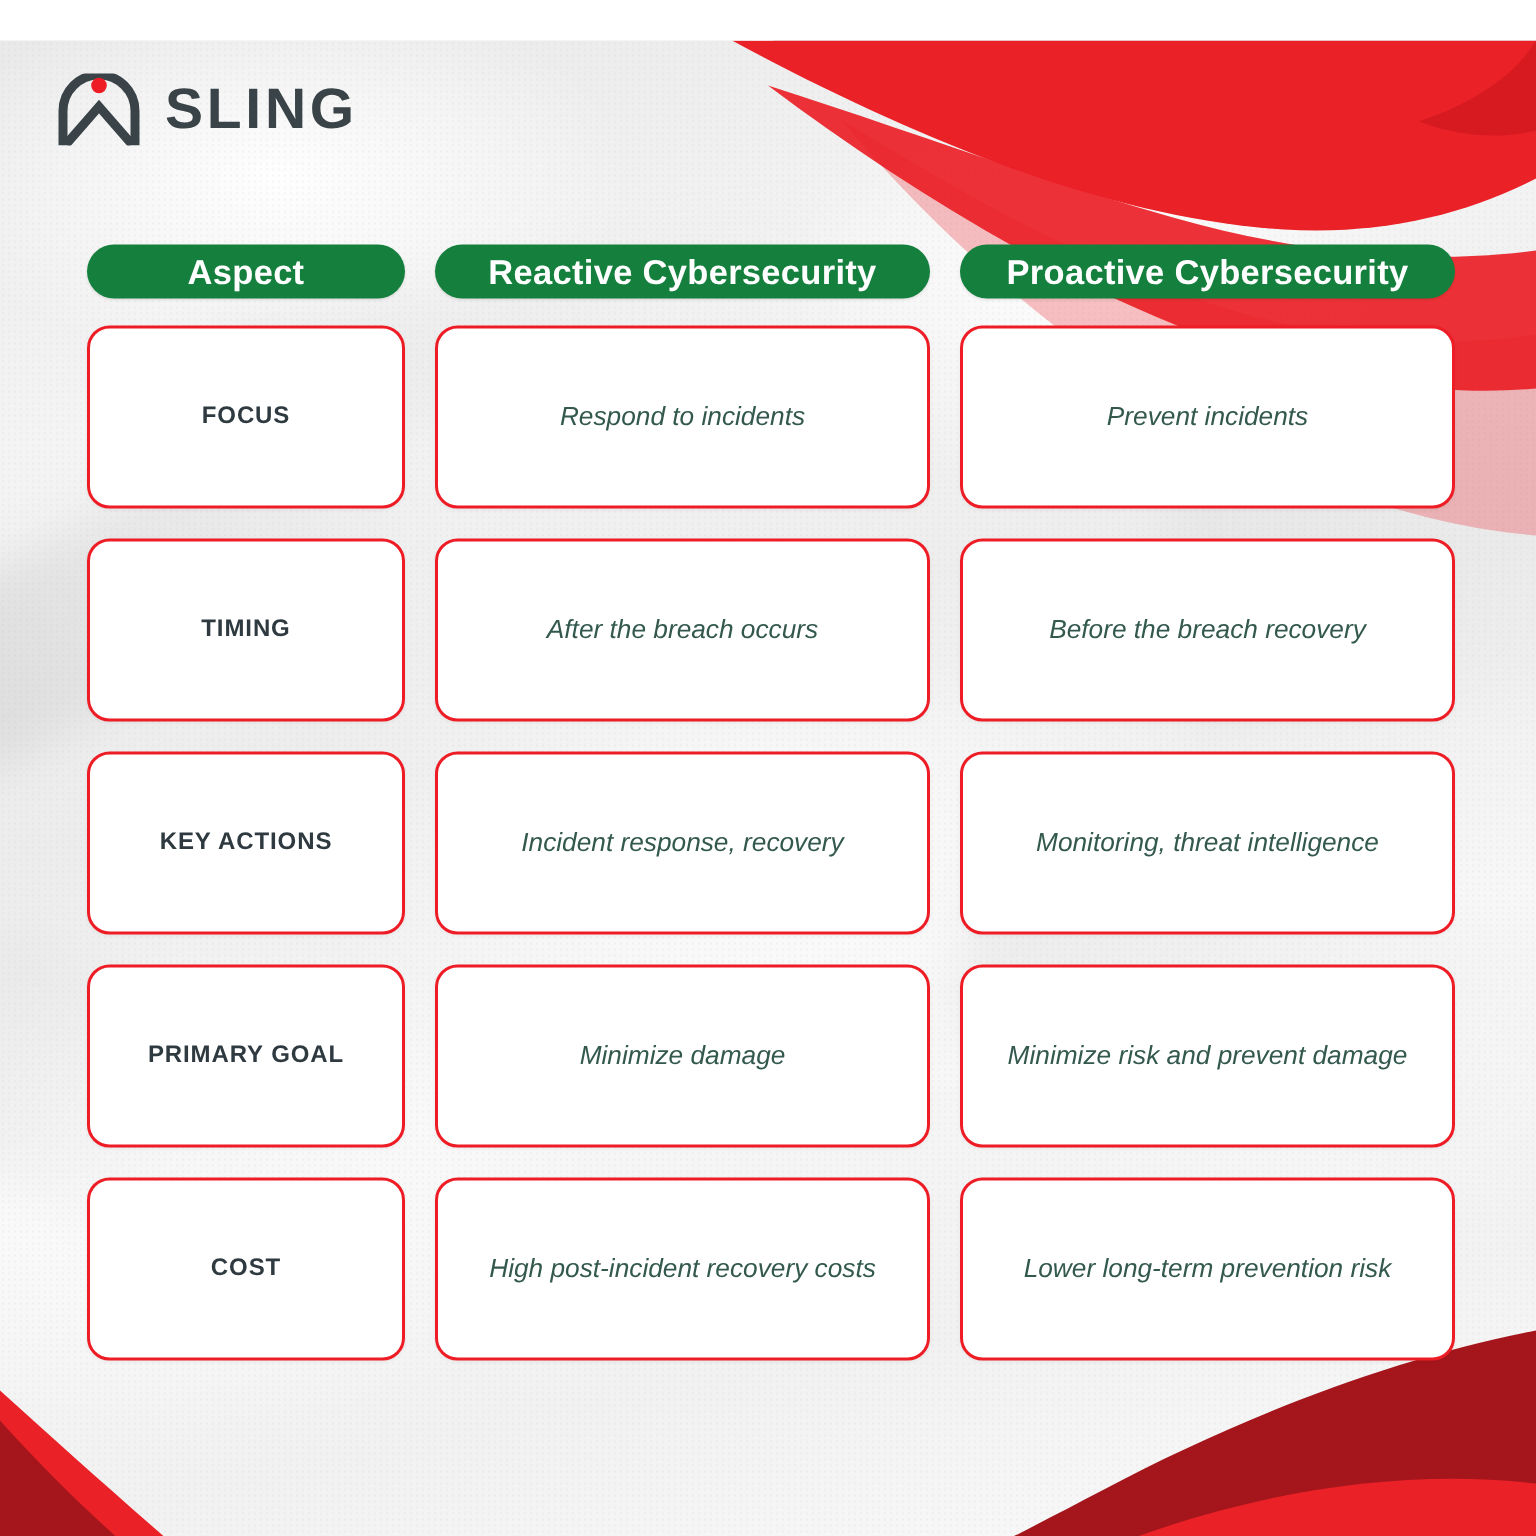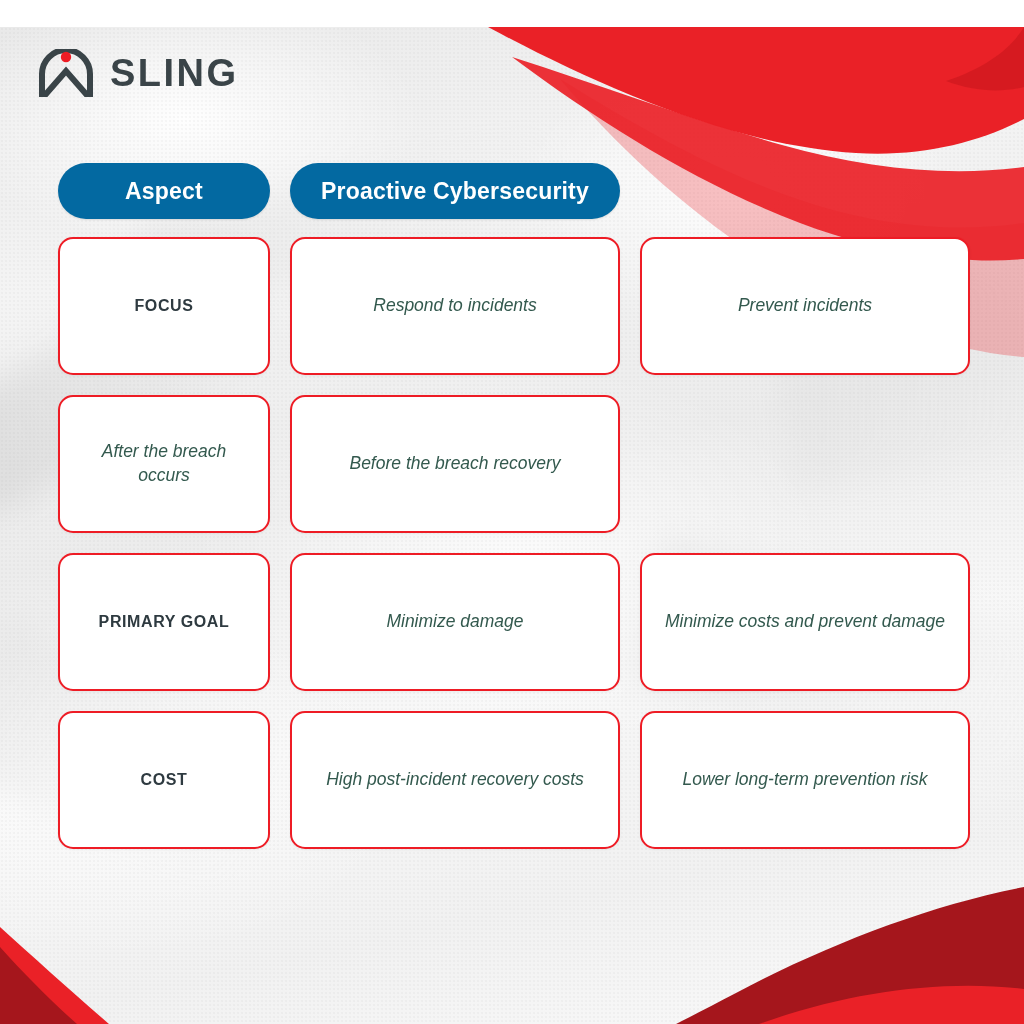--- a/index.html
+++ b/index.html
@@ -88,39 +88,39 @@
     z-index: 5;
   }
   .row {
     display: grid;
     grid-template-columns: 212px 330px 330px;
     column-gap: 20px;
   }
   .header-row { margin-bottom: 18px; }
 
   .hpill {
-    background: #0369a1;
+    background: #15803d;
     color: #ffffff;
     border-radius: 999px;
-    height: 56px;
+    height: 36px;
     display: flex;
     align-items: center;
     justify-content: center;
     font-size: 23px;
     font-weight: bold;
     letter-spacing: .2px;
     box-shadow: 0 1px 2px rgba(0,0,0,0.10);
   }
 
   .body-row { margin-bottom: 20px; }
   .cell {
     background: #ffffff;
     border: 2px solid #ee1c25;
     border-radius: 15px;
-    height: 138px;
+    height: 122px;
     display: flex;
     align-items: center;
     justify-content: center;
     text-align: center;
     padding: 6px 16px;
     box-sizing: border-box;
     box-shadow: 0 1px 3px rgba(0,0,0,0.05);
   }
   .cell-aspect {
     font-size: 16px;
@@ -184,39 +184,46 @@
       <path d="M10,45 L30,22 L50,45" fill="none" stroke="#3a4448" stroke-width="6" stroke-linecap="square" stroke-linejoin="miter"></path>
       <circle cx="30" cy="8" r="5.2" fill="#ee1c24"></circle>
     </svg>
     <span class="logo-word">SLING</span>
   </div>
 
   <div class="table">
 
     <div class="row header-row">
       <div class="hpill">Aspect</div>
+      <div class="hpill">Reactive Cybersecurity</div>
       <div class="hpill">Proactive Cybersecurity</div>
     </div>
 
     <div class="row body-row">
       <div class="cell cell-aspect">FOCUS</div>
       <div class="cell cell-text">Respond to incidents</div>
       <div class="cell cell-text">Prevent incidents</div>
     </div>
 
     <div class="row body-row">
+      <div class="cell cell-aspect">TIMING</div>
       <div class="cell cell-text">After the breach occurs</div>
       <div class="cell cell-text">Before the breach recovery</div>
     </div>
 
+    <div class="row body-row">
+      <div class="cell cell-aspect">KEY ACTIONS</div>
+      <div class="cell cell-text">Incident response, recovery</div>
+      <div class="cell cell-text">Monitoring, threat intelligence</div>
+    </div>
 
     <div class="row body-row">
       <div class="cell cell-aspect">PRIMARY GOAL</div>
       <div class="cell cell-text">Minimize damage</div>
-      <div class="cell cell-text">Minimize costs and prevent damage</div>
+      <div class="cell cell-text">Minimize risk and prevent damage</div>
     </div>
 
     <div class="row body-row">
       <div class="cell cell-aspect">COST</div>
       <div class="cell cell-text">High post-incident recovery costs</div>
       <div class="cell cell-text">Lower long-term prevention risk</div>
     </div>
 
   </div>
 </div>

